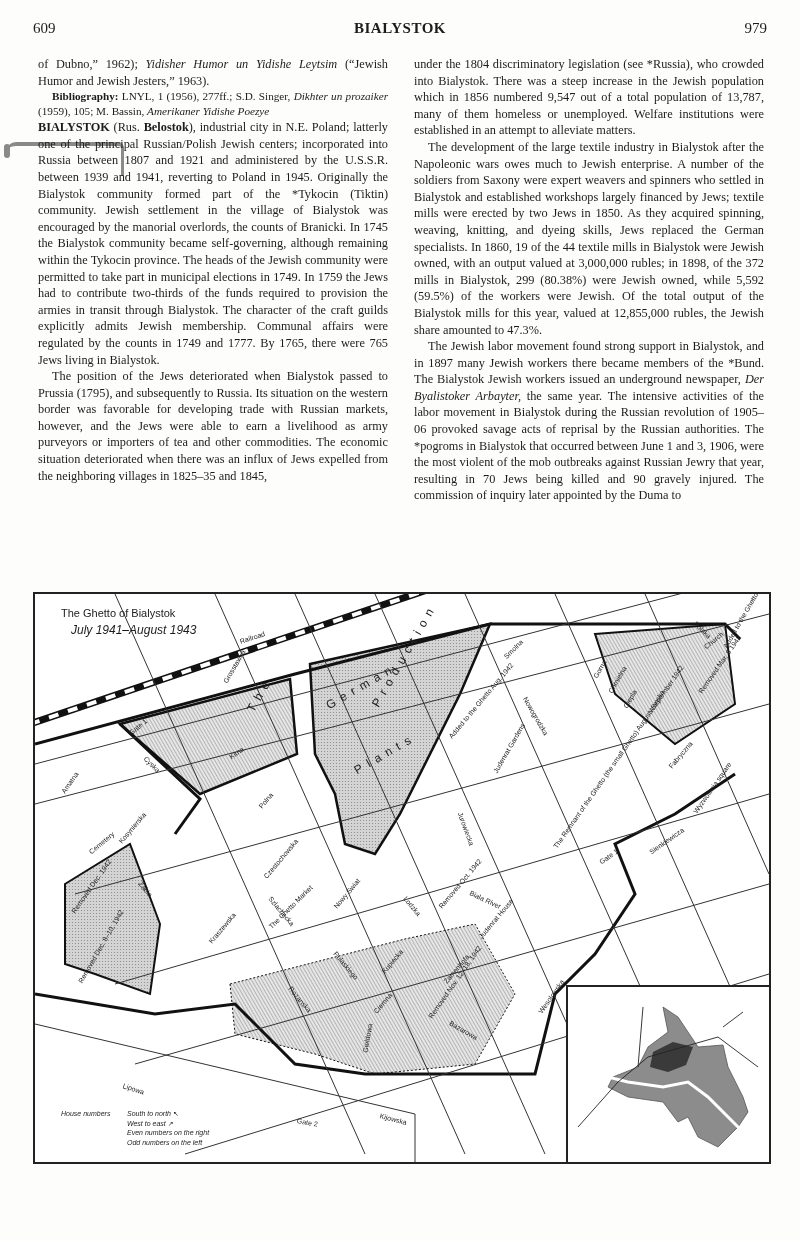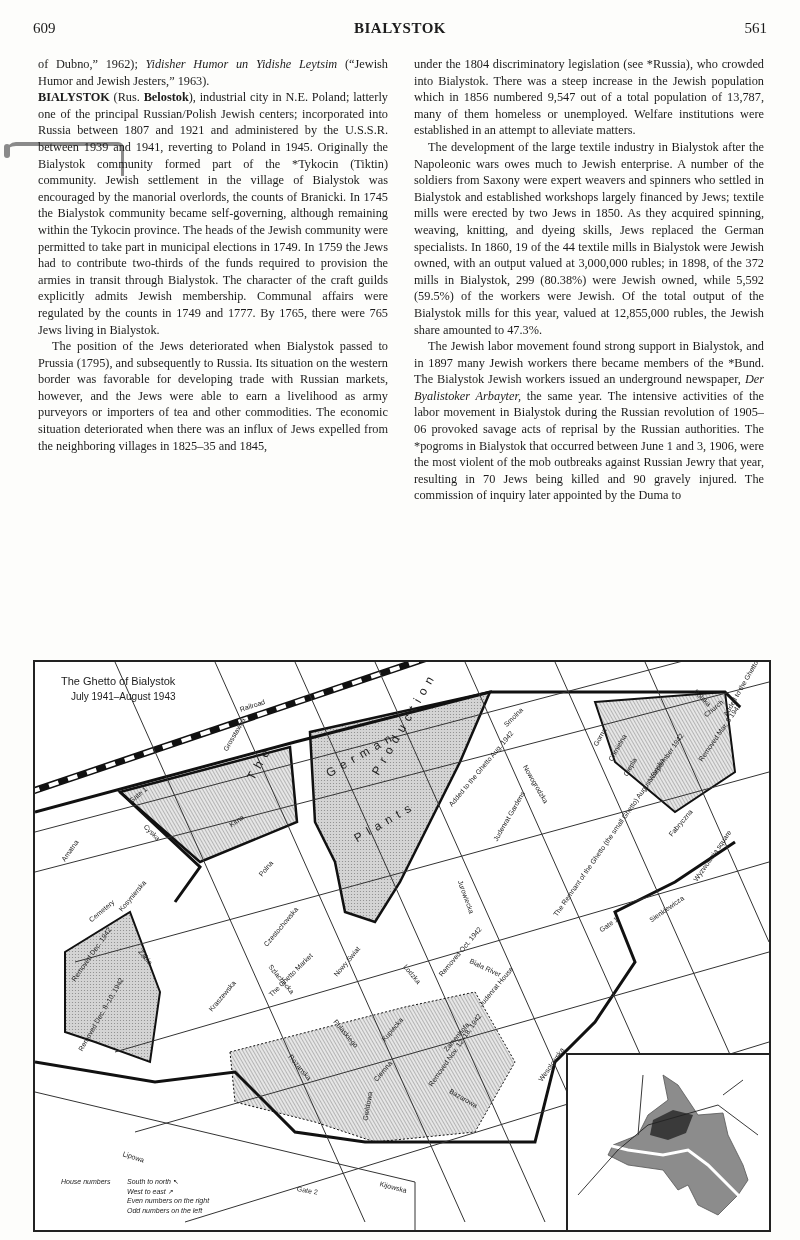--- a/index.html
+++ b/index.html
@@ -13,45 +13,48 @@
   .col-left { left:38px; }
   .col-right { left:414px; }
   .col p { margin:0; }
   .indent { text-indent:14px; }
   .bib { font-size:11.2px; line-height:15px; text-indent:14px; }
   .sig { text-align:right; font-size:11.2px; line-height:16px; margin-bottom:14px !important; }
   .entry-head { font-weight:bold; }
   .bracket-mark { position:absolute; left:6px; top:142px; width:115px; height:30px;
                   border-top:4px solid #8a8a8a; border-right:3px solid #8a8a8a; border-radius:10px 6px 0 0; }
   .bracket-mark:before { content:""; position:absolute; left:-2px; top:-2px; width:6px; height:14px; background:#8a8a8a; border-radius:3px; }
-  .map-frame { position:absolute; left:33px; top:660px; width:734px; height:568px; border:2px solid #222; background:#fff; overflow:hidden; }
+  .map-frame { position:absolute; left:33px; top:592px; width:734px; height:568px; border:2px solid #222; background:#fff; overflow:hidden; }
   .map-frame svg { position:absolute; left:0; top:0; }
   .map-title { position:absolute; left:26px; top:13px; font-family:"Liberation Sans","DejaVu Sans",sans-serif; font-size:11px; }
-  .map-subtitle { position:absolute; left:36px; top:29px; font-family:"Liberation Sans","DejaVu Sans",sans-serif; font-size:10px; }
+  .map-subtitle { position:absolute; left:36px; top:29px; font-family:"Liberation Sans","DejaVu Sans",sans-serif; font-size:12px;font-style:italic; }
   .lbl { position:absolute; font-family:"Liberation Sans","DejaVu Sans",sans-serif; font-size:7px; color:#222; white-space:nowrap; transform-origin:left center; }
   .lbl.big { font-size:12px; letter-spacing:6px; }
   .legend { position:absolute; left:26px; top:515px; font-family:"Liberation Sans","DejaVu Sans",sans-serif; font-size:7px; font-style:italic; line-height:9.5px; }
   .legend .k { position:absolute; left:0; top:0; white-space:nowrap; }
   .legend .v { position:absolute; left:66px; top:0; white-space:nowrap; }
   .inset { position:absolute; left:531px; top:391px; width:201px; height:176px; border-left:2px solid #222; border-top:2px solid #222; background:#fff; }
 </style>
 </head>
 <body>
 
 <div class="running-head">
   <span class="pg-left">609</span>
   <span class="head-title">BIALYSTOK</span>
-  <span class="pg-right">561</span>
+  <span class="pg-right">979</span>
 </div>
 
 <div class="bracket-mark"></div>
 
 <div class="col col-left">
   <p>
     <span>of Dubno,” 1962); </span><i>Yidisher Humor un Yidishe Leytsim</i><span> (“Jewish Humor and Jewish Jesters,” 1963).</span>
+  </p>
+  <p class="bib">
+    <b>Bibliography:</b><span> LNYL, 1 (1956), 277ff.; S.D. Singer, </span><i>Dikhter un prozaiker</i><span> (1959), 105; M. Bassin, </span><i>Amerikaner Yidishe Poezye</i>
   </p>
   <p>
     <b class="entry-head">BIALYSTOK</b><span> (Rus. </span><b>Belostok</b><span>), industrial city in N.E. Poland; latterly one of the principal Russian/Polish Jewish centers; incorporated into Russia between 1807 and 1921 and administered by the U.S.S.R. between 1939 and 1941, reverting to Poland in 1945. Originally the Bialystok community formed part of the *Tykocin (Tiktin) community. Jewish settlement in the village of Bialystok was encouraged by the manorial overlords, the counts of Branicki. In 1745 the Bialystok community became self-governing, although remaining within the Tykocin province. The heads of the Jewish community were permitted to take part in municipal elections in 1749. In 1759 the Jews had to contribute two-thirds of the funds required to provision the armies in transit through Bialystok. The character of the craft guilds explicitly admits Jewish membership. Communal affairs were regulated by the counts in 1749 and 1777. By 1765, there were 765 Jews living in Bialystok.</span>
   </p>
   <p class="indent">The position of the Jews deteriorated when Bialystok passed to Prussia (1795), and subsequently to Russia. Its situation on the western border was favorable for developing trade with Russian markets, however, and the Jews were able to earn a livelihood as army purveyors or importers of tea and other commodities. The economic situation deteriorated when there was an influx of Jews expelled from the neighboring villages in 1825–35 and 1845,</p>
 </div>
 
 <div class="col col-right">
   <p>under the 1804 discriminatory legislation (see *Russia), who crowded into Bialystok. There was a steep increase in the Jewish population which in 1856 numbered 9,547 out of a total population of 13,787, many of them homeless or unemployed. Welfare institutions were established in an attempt to alleviate matters.</p>
   <p class="indent">The development of the large textile industry in Bialystok after the Napoleonic wars owes much to Jewish enterprise. A number of the soldiers from Saxony were expert weavers and spinners who settled in Bialystok and established workshops largely financed by Jews; textile mills were erected by two Jews in 1850. As they acquired spinning, weaving, knitting, and dyeing skills, Jews replaced the German specialists. In 1860, 19 of the 44 textile mills in Bialystok were Jewish owned, with an output valued at 3,000,000 rubles; in 1898, of the 372 mills in Bialystok, 299 (80.38%) were Jewish owned, while 5,592 (59.5%) of the workers were Jewish. Of the total output of the Bialystok mills for this year, valued at 12,855,000 rubles, the Jewish share amounted to 47.3%.</p>

